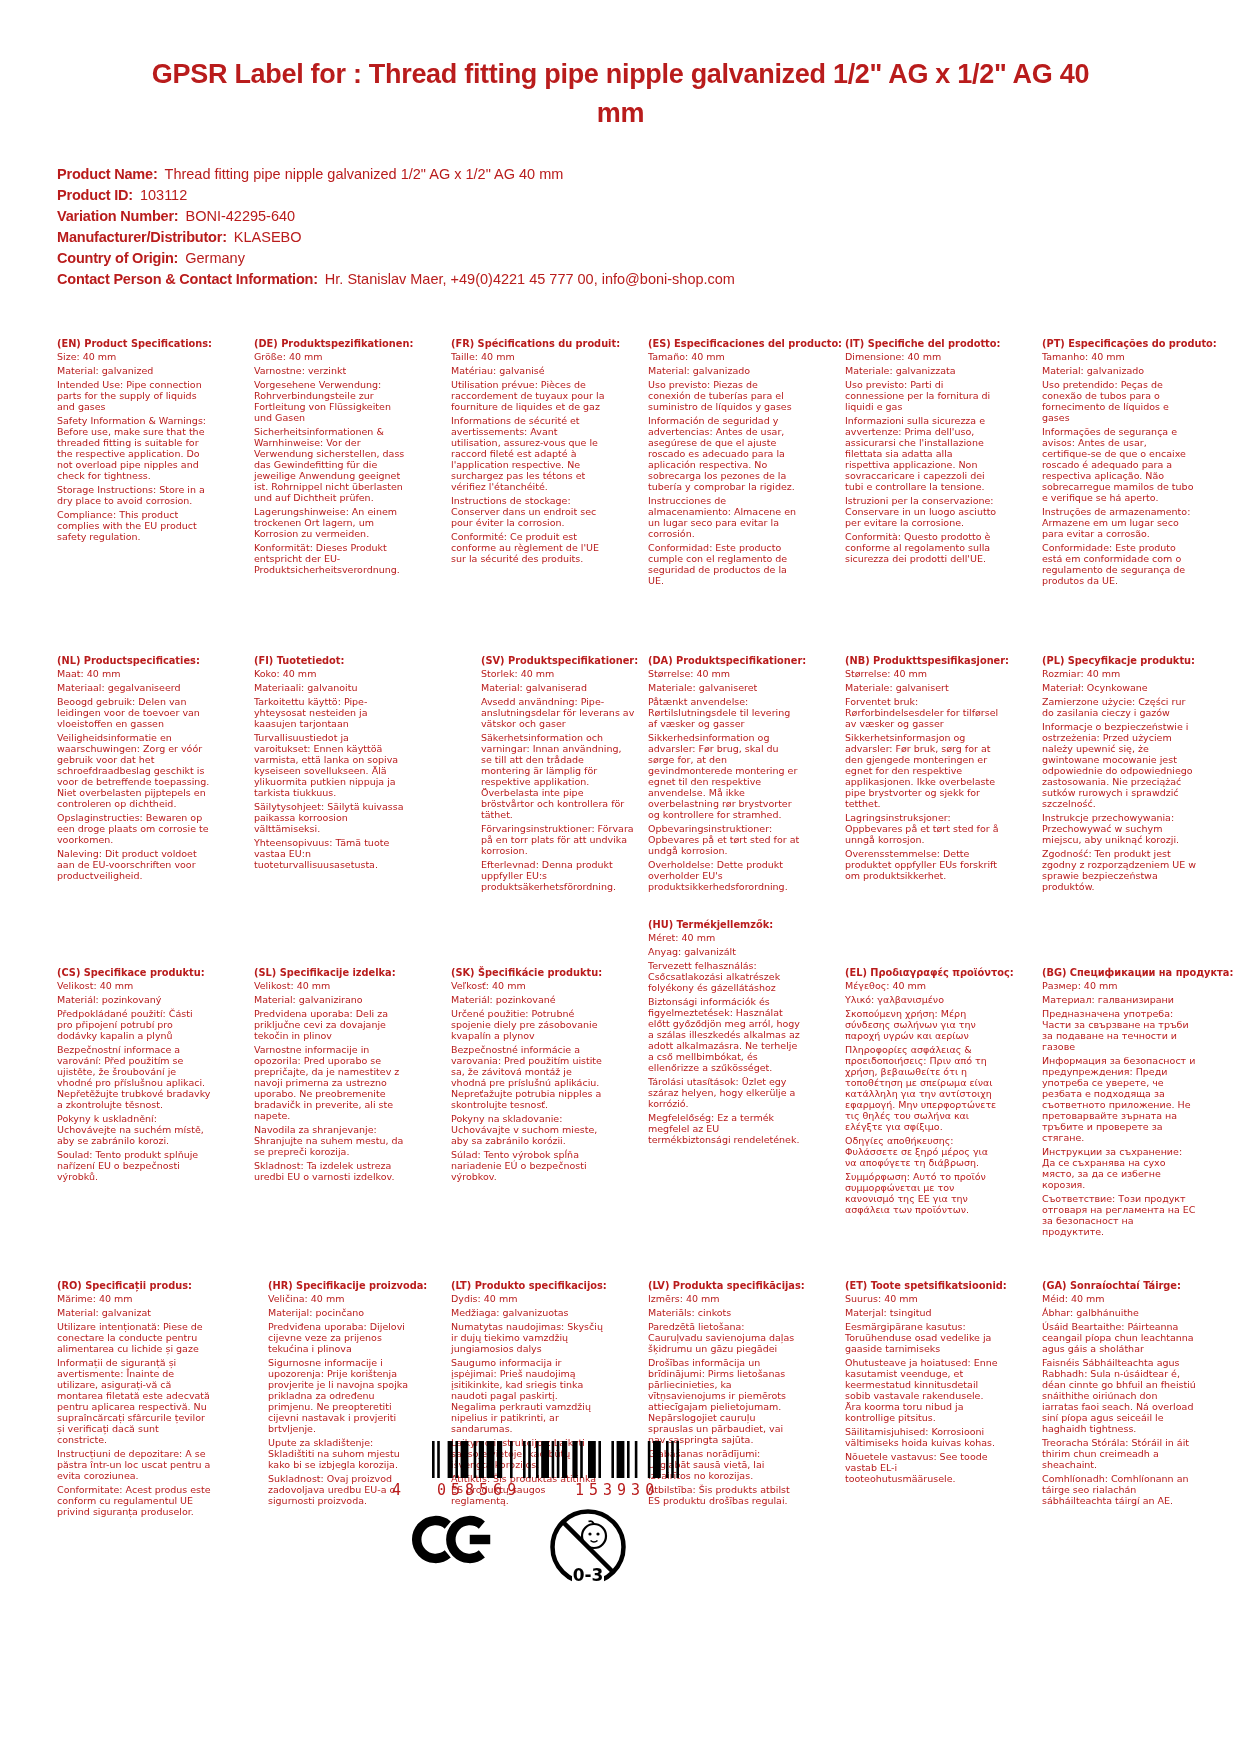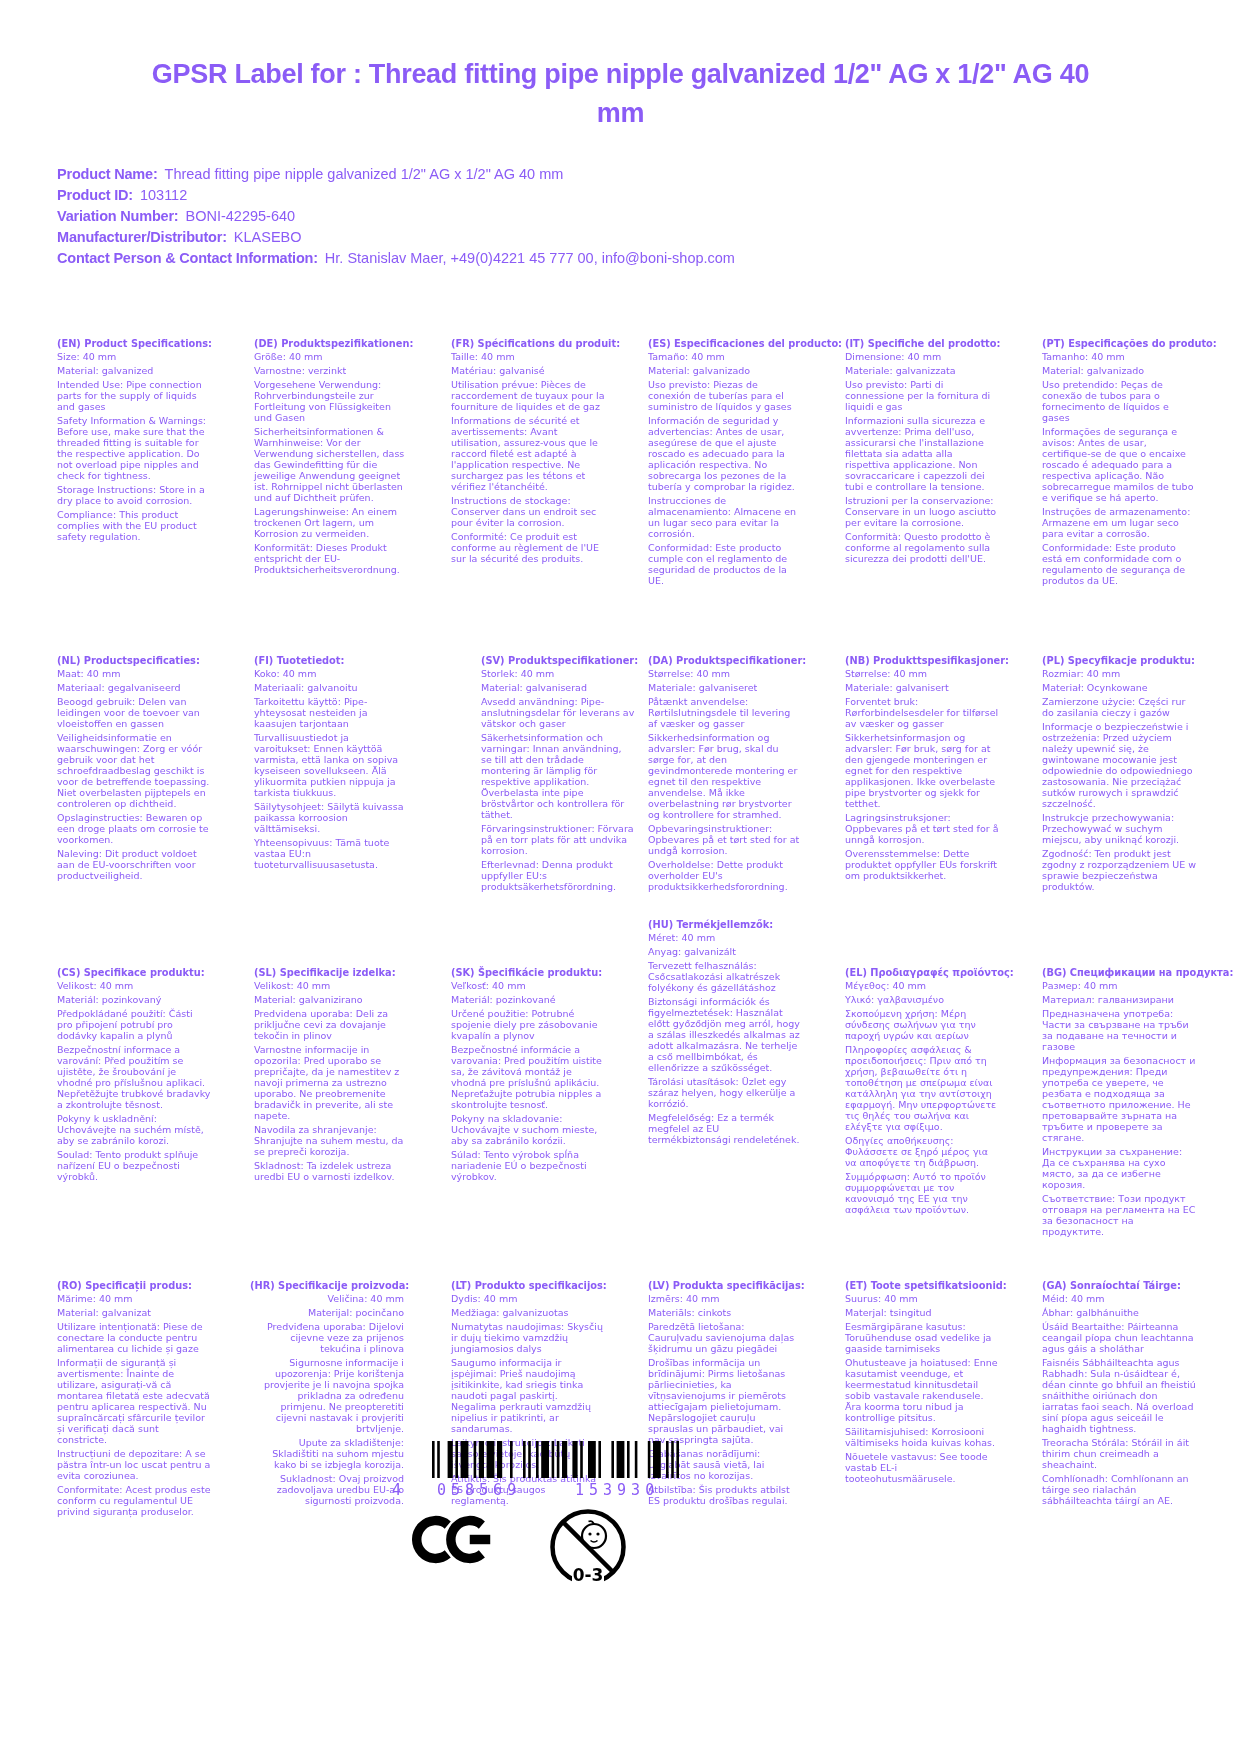--- a/index.html
+++ b/index.html
@@ -1,19 +1,19 @@
 <!DOCTYPE html>
 <html><head>
 <meta charset="utf-8">
 <style>
   * { margin:0; padding:0; box-sizing:border-box; }
   html,body { background:#ffffff; }
   .page {
     position:relative; width:1241px; height:1754px; background:#fff;
-    color:#8b5cf6; font-family:"DejaVu Sans", sans-serif; overflow:hidden;
+    color:#b91c1c; font-family:"DejaVu Sans", sans-serif; overflow:hidden;
   }
   .title {
     position:absolute; top:55px; left:50%; transform:translateX(-50%);
     width:960px; text-align:center;
     font-family:"Liberation Sans", sans-serif; font-weight:700;
     font-size:27px; line-height:39px; letter-spacing:-0.3px;
   }
   .product-info { position:absolute; top:164px; left:57px; font-family:"Liberation Sans", sans-serif; }
   .info-line { line-height:21px; font-size:14.5px; }
   .info-label { font-weight:700; margin-right:7px; letter-spacing:-0.2px; }
@@ -38,20 +38,21 @@
 
 <div class="page">
 
   <h1 class="title">GPSR Label for : Thread fitting pipe nipple galvanized 1/2" AG x 1/2" AG 40 mm</h1>
 
   <div class="product-info">
       <div class="info-line"><span class="info-label">Product Name:</span><span class="info-value">Thread fitting pipe nipple galvanized 1/2" AG x 1/2" AG 40 mm</span></div>
       <div class="info-line"><span class="info-label">Product ID:</span><span class="info-value">103112</span></div>
       <div class="info-line"><span class="info-label">Variation Number:</span><span class="info-value">BONI-42295-640</span></div>
       <div class="info-line"><span class="info-label">Manufacturer/Distributor:</span><span class="info-value">KLASEBO</span></div>
+      <div class="info-line"><span class="info-label">Country of Origin:</span><span class="info-value">Germany</span></div>
       <div class="info-line"><span class="info-label">Contact Person &amp; Contact Information:</span><span class="info-value">Hr. Stanislav Maer, +49(0)4221 45 777 00, info@boni-shop.com</span></div>
     </div>
 
   <div class="language-grid">
       <div class="lang-block" style="left: 57px; top: 338px;">
         <div class="lang-header">(EN) Product Specifications:</div>
         <p>Size: 40 mm</p>
         <p>Material: galvanized</p>
         <p>Intended Use: Pipe connection parts for the supply of liquids and gases</p>
         <p>Safety Information &amp; Warnings: Before use, make sure that the threaded fitting is suitable for the respective application. Do not overload pipe nipples and check for tightness.</p>
@@ -213,21 +214,21 @@
       </div>
       <div class="lang-block" style="left: 57px; top: 1280px;">
         <div class="lang-header">(RO) Specificații produs:</div>
         <p>Mărime: 40 mm</p>
         <p>Material: galvanizat</p>
         <p>Utilizare intenționată: Piese de conectare la conducte pentru alimentarea cu lichide și gaze</p>
         <p>Informații de siguranță și avertismente: Înainte de utilizare, asigurați-vă că montarea filetată este adecvată pentru aplicarea respectivă. Nu supraîncărcați sfârcurile țevilor și verificați dacă sunt constricte.</p>
         <p>Instrucțiuni de depozitare: A se păstra într-un loc uscat pentru a evita coroziunea.</p>
         <p>Conformitate: Acest produs este conform cu regulamentul UE privind siguranța produselor.</p>
       </div>
-      <div class="lang-block" style="left: 250px; top: 1280px; text-align: right;">
+      <div class="lang-block" style="left: 268px; top: 1280px;">
         <div class="lang-header">(HR) Specifikacije proizvoda:</div>
         <p>Veličina: 40 mm</p>
         <p>Materijal: pocinčano</p>
         <p>Predviđena uporaba: Dijelovi cijevne veze za prijenos tekućina i plinova</p>
         <p>Sigurnosne informacije i upozorenja: Prije korištenja provjerite je li navojna spojka prikladna za određenu primjenu. Ne preopteretiti cijevni nastavak i provjeriti brtvljenje.</p>
         <p>Upute za skladištenje: Skladištiti na suhom mjestu kako bi se izbjegla korozija.</p>
         <p>Sukladnost: Ovaj proizvod zadovoljava uredbu EU-a o sigurnosti proizvoda.</p>
       </div>
       <div class="lang-block" style="left: 451px; top: 1280px;">
         <div class="lang-header">(LT) Produkto specifikacijos:</div>

